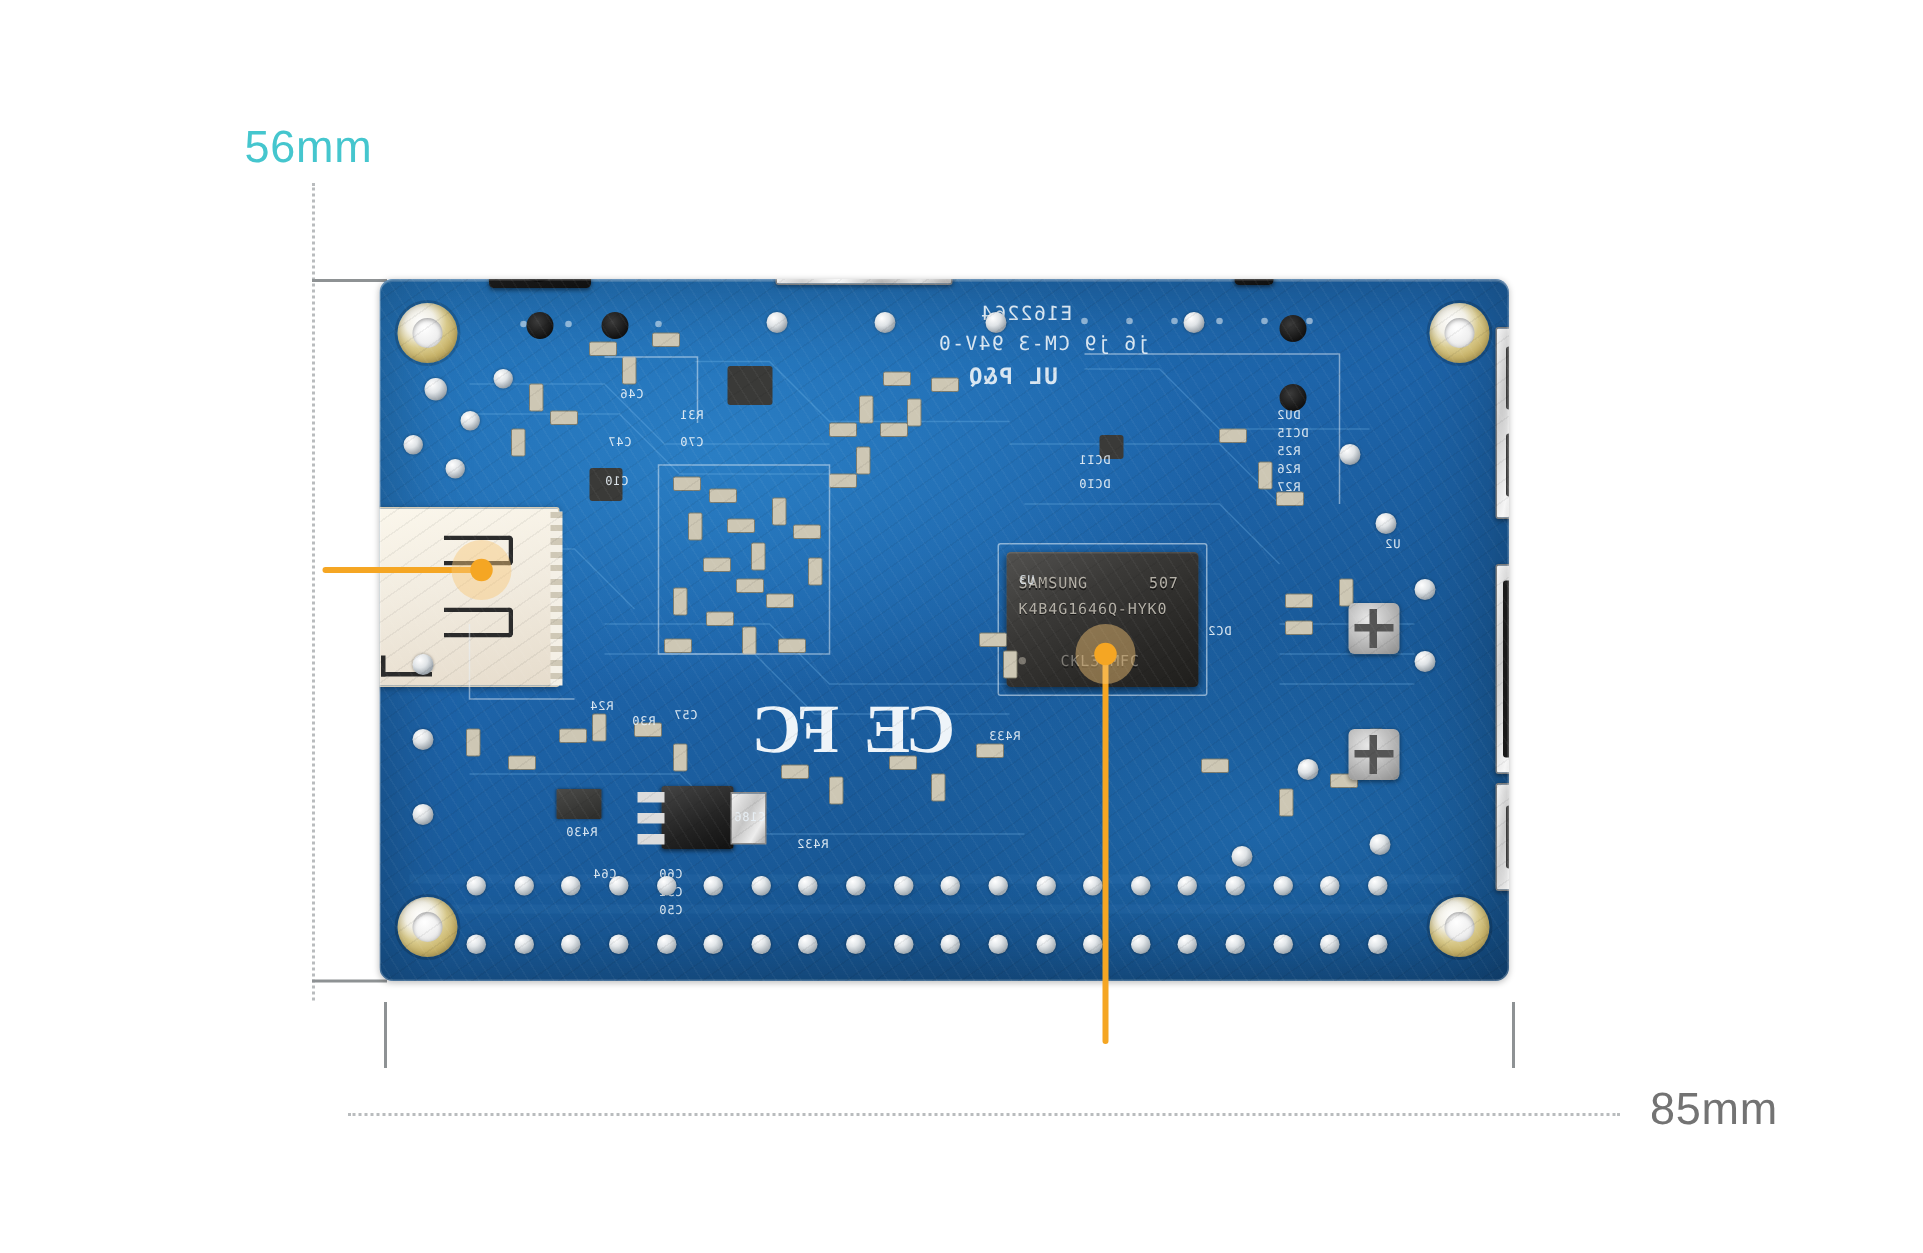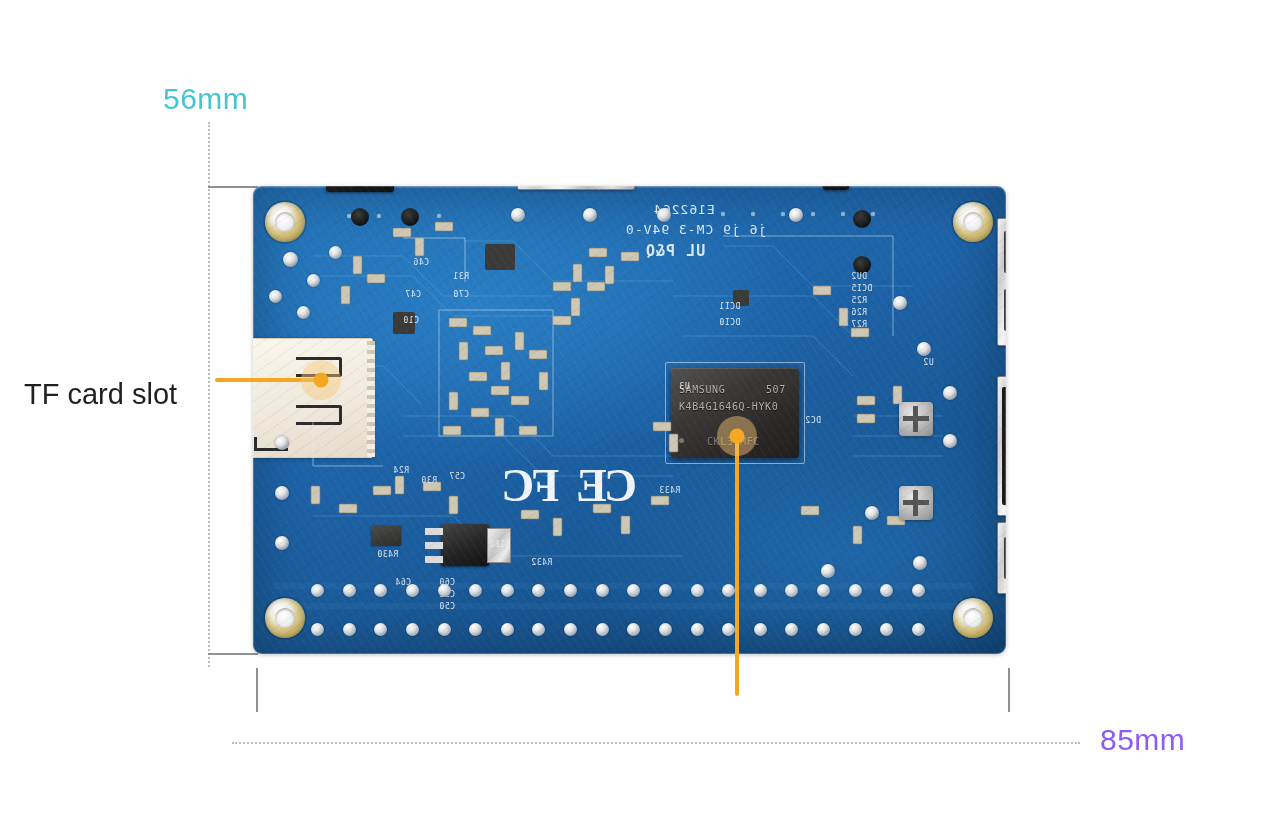--- a/index.html
+++ b/index.html
@@ -261,21 +261,21 @@
 <div id="stage">
 
   <div class="dotline-v" id="guide-left"></div>
   <div class="tick-h" id="tick-left-top"></div>
   <div class="tick-h" id="tick-left-bot"></div>
   <div class="dotline-h" id="guide-bottom"></div>
   <div class="tick-v" id="tick-bot-left"></div>
   <div class="tick-v" id="tick-bot-right"></div>
 
   <div class="dim-label" id="label-56mm" style="color:#45c6ce">56mm</div>
-  <div class="dim-label" id="label-85mm" style="color:#8b5cf6">85mm</div>
+  <div class="dim-label" id="label-85mm" style="color:#737373">85mm</div>
 
   <div id="board-photo">
     <div class="pcb">
 
       <svg width="753" height="468" style="position:absolute;inset:0;opacity:.28">
         <g stroke="#7fc0f0" stroke-width="1" fill="none">
           <path d="M60 70 L150 70 L190 110 L300 110"></path>
           <path d="M60 90 L160 90 L200 130 L300 130"></path>
           <path d="M210 55 L260 55 L300 95 L420 95"></path>
           <path d="M420 110 L560 110 L600 150"></path>
@@ -555,19 +555,18 @@
         </div>
 
       <div style="position:absolute;inset:0;border-radius:9px;
                   box-shadow:inset 0 0 0 1px rgba(255,255,255,.22);pointer-events:none;"></div>
     </div>
   </div>
 
   <div class="callout-line-h" id="callout-tf-line" style="background:#f5a623"></div>
   <div class="callout-halo" id="halo-tf" style="background:#f8c878"></div>
   <div class="callout-dot" id="dot-tf" style="background:#f5a623"></div>
-  <div class="callout-text" id="callout-tf-text">TF card slot</div>
 
   <div class="callout-line-v" id="callout-ram-line" style="background:#f5a623"></div>
   <div class="callout-halo" id="halo-ram" style="background:#f8c878"></div>
   <div class="callout-dot" id="dot-ram" style="background:#f5a623"></div>
 
 </div>
 
 </body></html>

